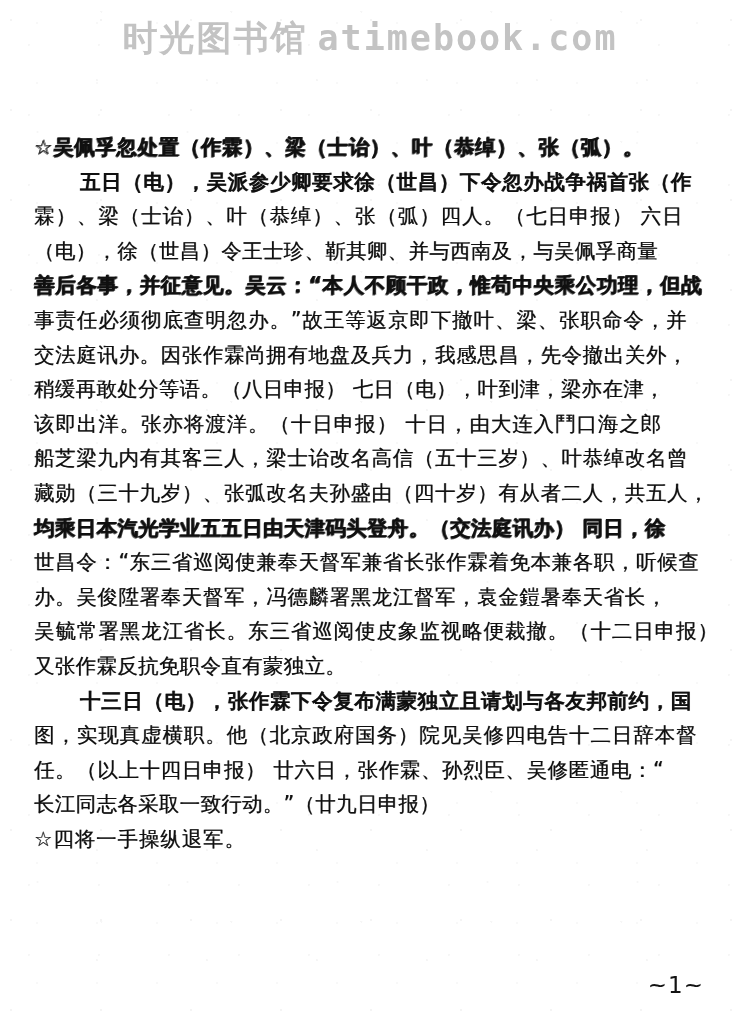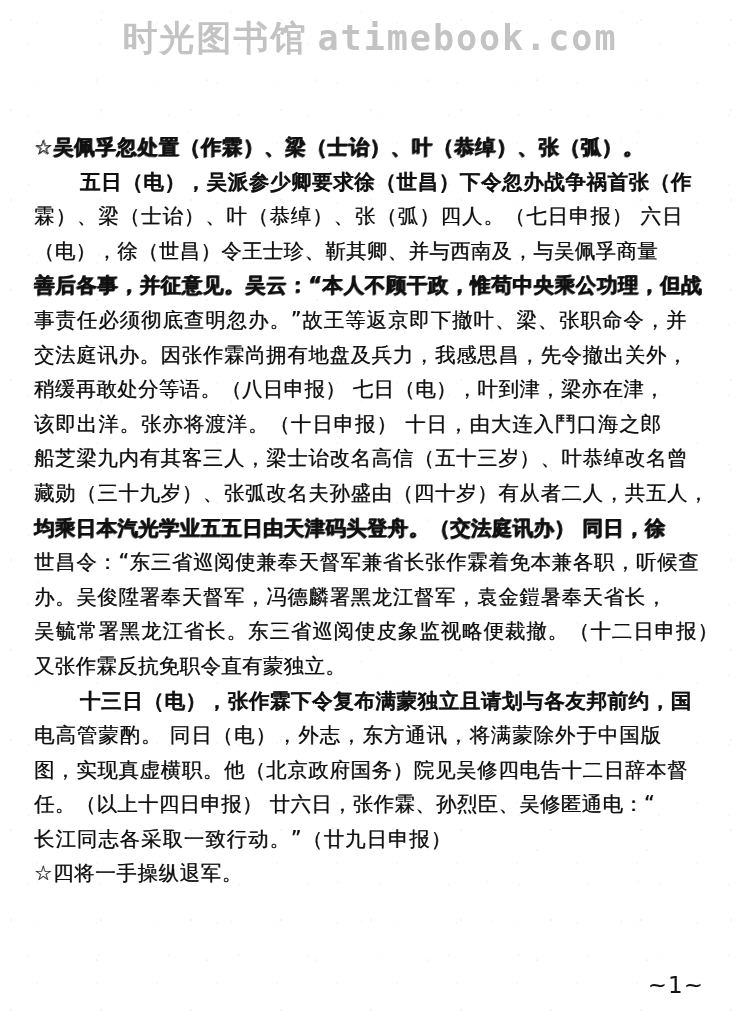--- a/index.html
+++ b/index.html
@@ -129,21 +129,20 @@
       <div class="line indent-0">稍缓再敢处分等语。（八日申报）  七日（电），叶到津，梁亦在津，</div>
       <div class="line indent-0">该即出洋。张亦将渡洋。（十日申报）  十日，由大连入鬥口海之郎</div>
       <div class="line indent-0">船芝梁九内有其客三人，梁士诒改名高信（五十三岁）、叶恭绰改名曾</div>
       <div class="line indent-0">藏勋（三十九岁）、张弧改名夫孙盛由（四十岁）有从者二人，共五人，</div>
       <div class="line indent-0 heavy">均乘日本汽光学业五五日由天津码头登舟。（交法庭讯办）  同日，徐</div>
       <div class="line indent-0">世昌令：“东三省巡阅使兼奉天督军兼省长张作霖着免本兼各职，听候查</div>
       <div class="line indent-0">办。吴俊陞署奉天督军，冯德麟署黑龙江督军，袁金鎧暑奉天省长，</div>
       <div class="line indent-0">吴毓常署黑龙江省长。东三省巡阅使皮象监视略便裁撤。（十二日申报）</div>
       <div class="line indent-0">又张作霖反抗免职令直有蒙独立。</div>
       <div class="line indent-1">十三日（电），张作霖下令复布满蒙独立且请划与各友邦前约，国</div>
-      <div class="line indent-0">电高管蒙酌。  同日（电），外志，东方通讯，将满蒙除外于中国版</div>
       <div class="line indent-0">图，实现真虚横职。他（北京政府国务）院见吴修四电告十二日辞本督</div>
       <div class="line indent-0">任。（以上十四日申报）  廿六日，张作霖、孙烈臣、吴修匿通电：“</div>
       <div class="line indent-0">长江同志各采取一致行动。”（廿九日申报）</div>
       <div class="line indent-0">☆四将一手操纵退军。</div>
     </div>
 
   <div id="page-number">~1~</div>
 
   <div id="speckle"></div>
 </div>

